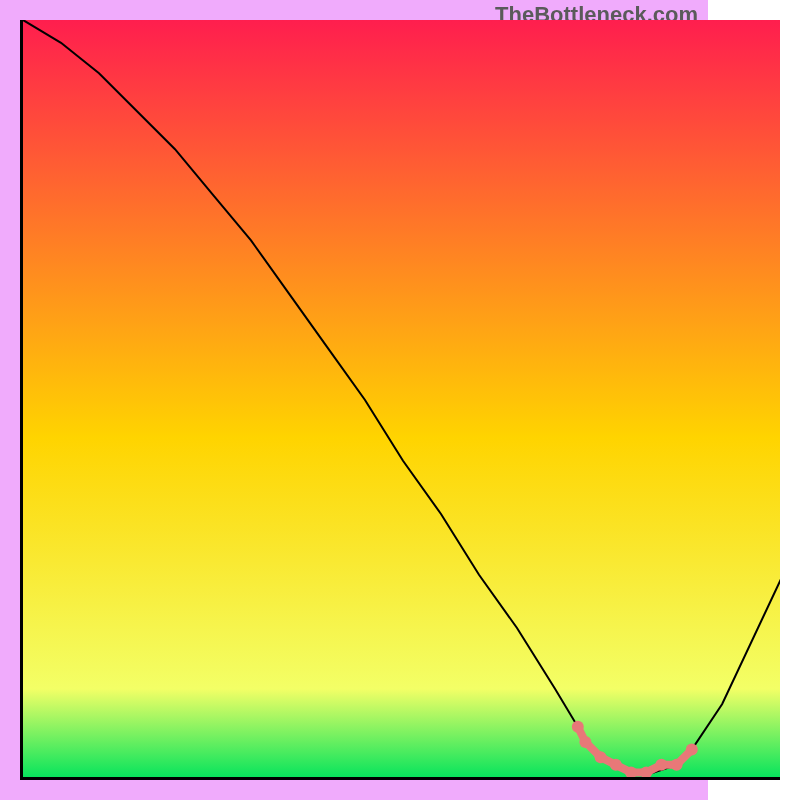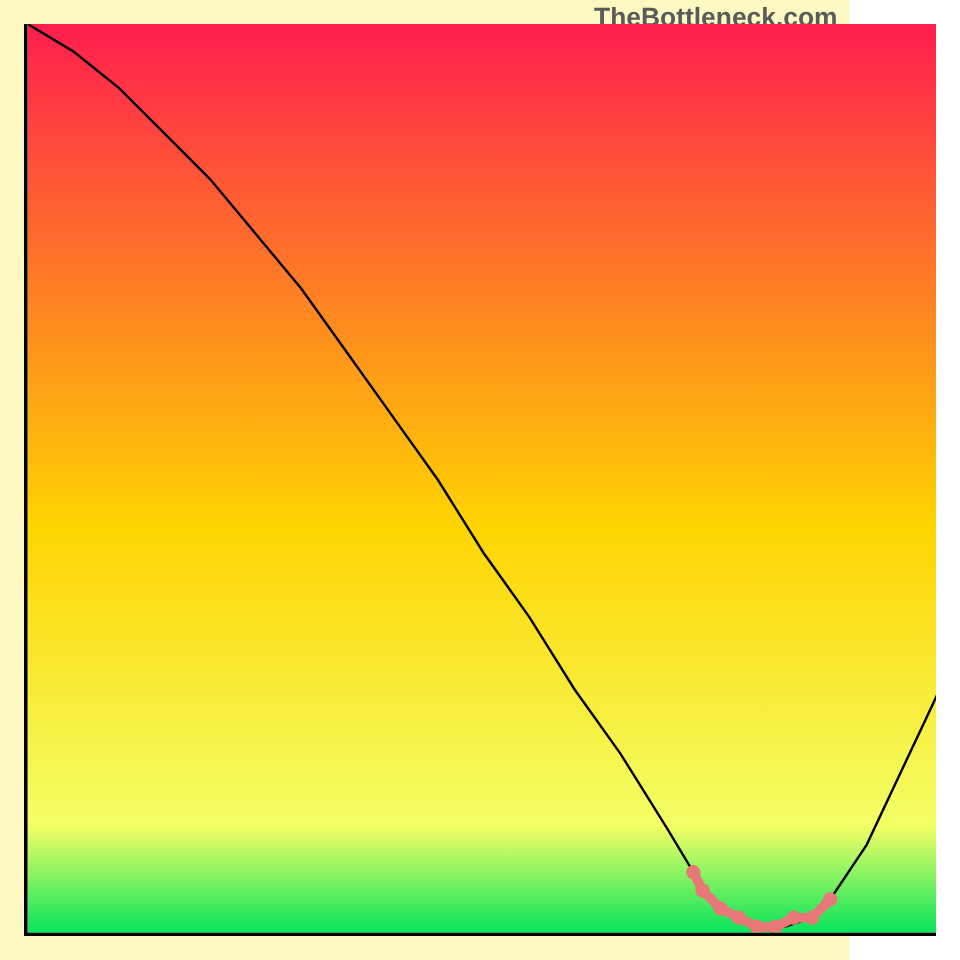--- a/index.html
+++ b/index.html
@@ -8,21 +8,21 @@
     width: 800px;
     height: 800px;
     overflow: hidden;
     background: #ffffff;
     font-family: Arial, Helvetica, sans-serif;
   }
   .frame {
     position: relative;
     width: 708px;
     height: 800px;
-    background: #fef9c3;
+    background: #f0abfc;
   }
   .plot {
     position: absolute;
     left: 20px;
     top: 20px;
     width: 760px;
     height: 760px;
     box-sizing: border-box;
     border-left: 3px solid #000;
     border-bottom: 3px solid #000;

